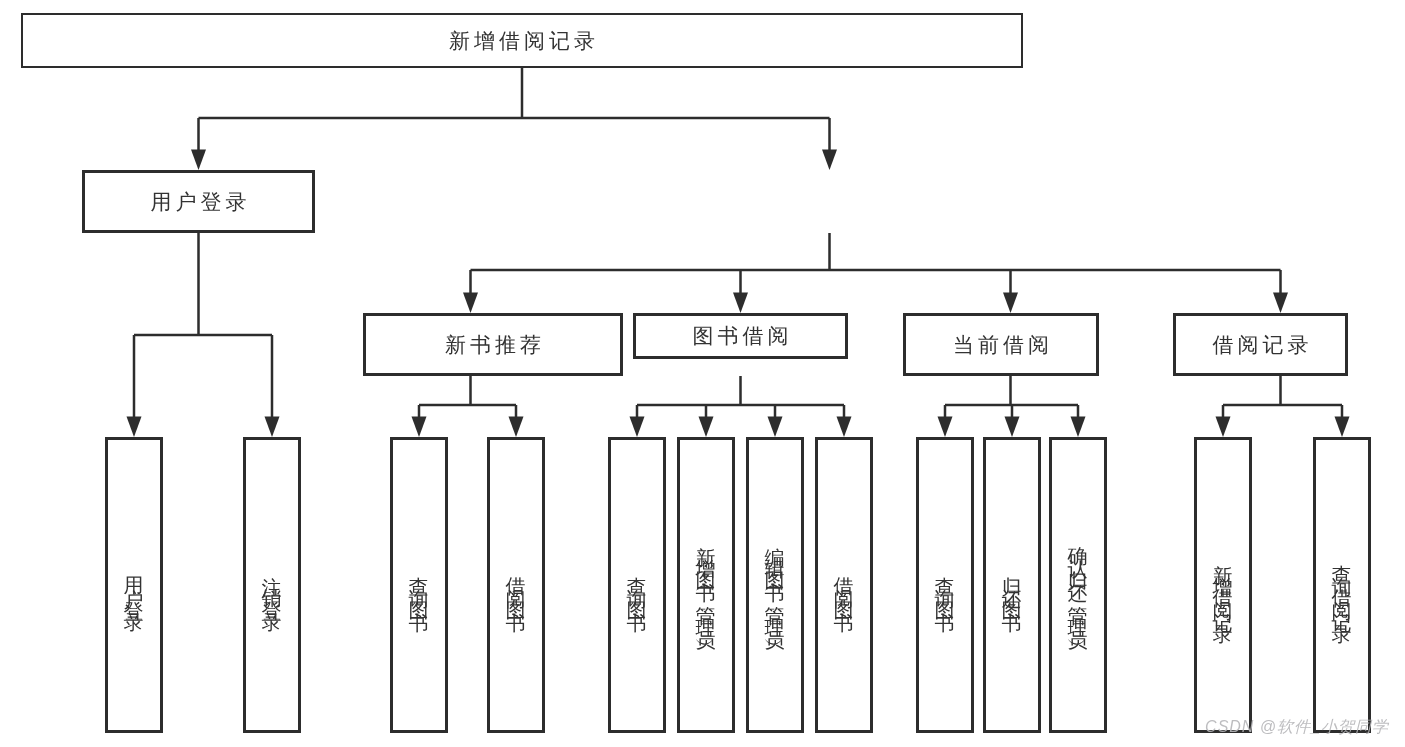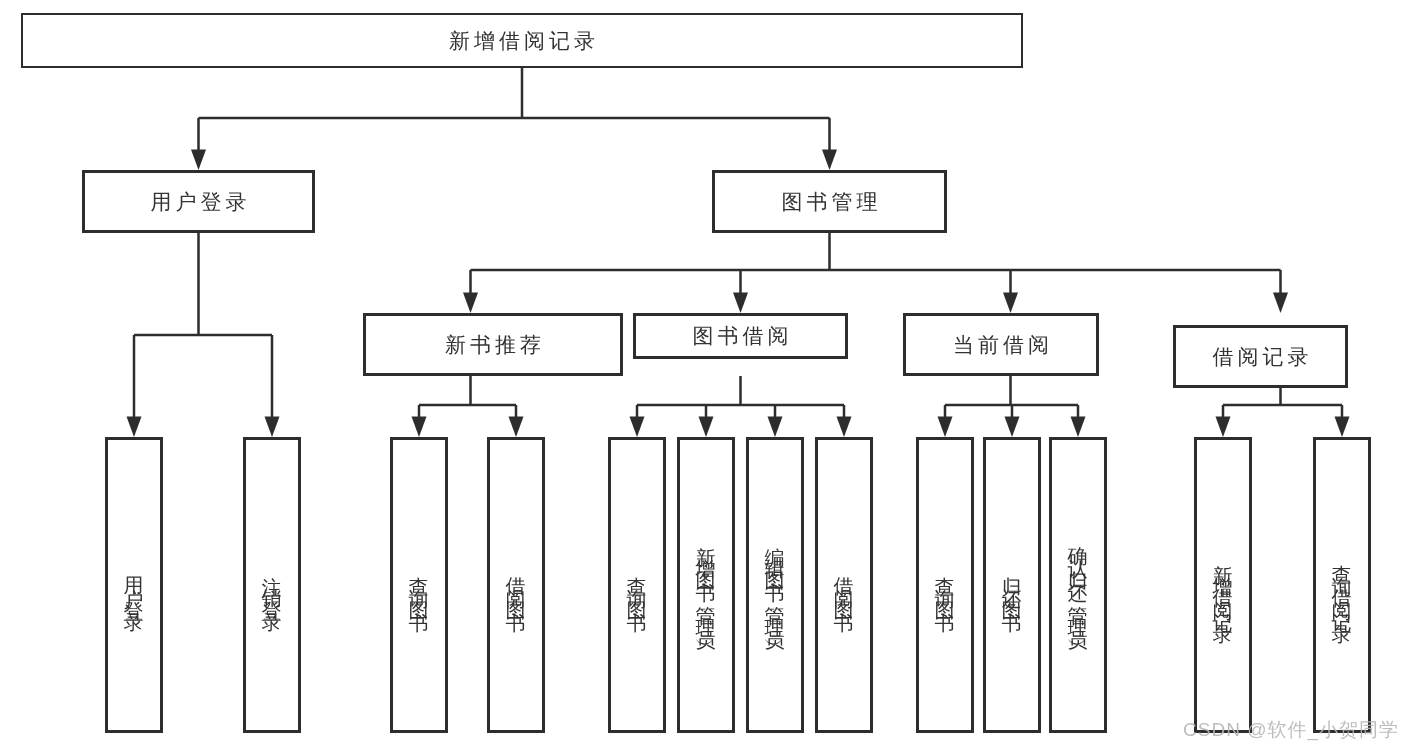--- a/index.html
+++ b/index.html
@@ -34,28 +34,29 @@
   .leaf .vtext {
     writing-mode: vertical-rl;
     text-orientation: mixed;
     font-size: 20px;
     line-height: 1;
     letter-spacing: 12px;
     color: var(--text, #333333);
   }
   .watermark {
     position: absolute;
-    right: 6px;
+    right: 16px;
     top: 717px;
-    font-size: 19px;
+    font-size: 16px;
     letter-spacing: 1px;
     color: var(--watermark, #b6b6b9);
     opacity: 0.9;
     z-index: 10;
     white-space: nowrap;
+    font-style: italic;
   }
 </style>
 </head>
 <body>
 
 <div class="canvas">
 
   <svg class="connectors" width="1405" height="747" viewBox="0 0 1405 747">
     <g>
       <path d="M522 68 V118 M198.5 118 H829.5 M198.5 118 V152 M829.5 118 V152"></path>
@@ -99,34 +100,31 @@
     </g>
   </svg>
 
   <div class="node root" style="left:21px;top:13px;width:1002px;height:55px">
     <span class="hlabel">新增借阅记录</span>
   </div>
 
   <div class="node" style="left:82px;top:170px;width:233px;height:63px">
     <span class="hlabel">用户登录</span>
   </div>
-  <div class="node" style="left:712px;top:170px;width:235px;height:63px">
-    <span class="hlabel">图书管理</span>
-  </div>
 
   <div class="node" style="left:363px;top:313px;width:260px;height:63px">
     <span class="hlabel">新书推荐</span>
   </div>
   <div class="node" style="left:633px;top:313px;width:215px;height:46px">
     <span class="hlabel">图书借阅</span>
   </div>
   <div class="node" style="left:903px;top:313px;width:196px;height:63px">
     <span class="hlabel">当前借阅</span>
   </div>
-  <div class="node" style="left:1173px;top:325px;width:175px;height:63px">
+  <div class="node" style="left:1173px;top:313px;width:175px;height:63px">
     <span class="hlabel">借阅记录</span>
   </div>
 
   <div class="node leaf" style="left:105px;top:437px;width:58px;height:296px">
     <span class="vtext">用户登录</span>
   </div>
   <div class="node leaf" style="left:243px;top:437px;width:58px;height:296px">
     <span class="vtext">注销登录</span>
   </div>
   <div class="node leaf" style="left:390px;top:437px;width:58px;height:296px">

